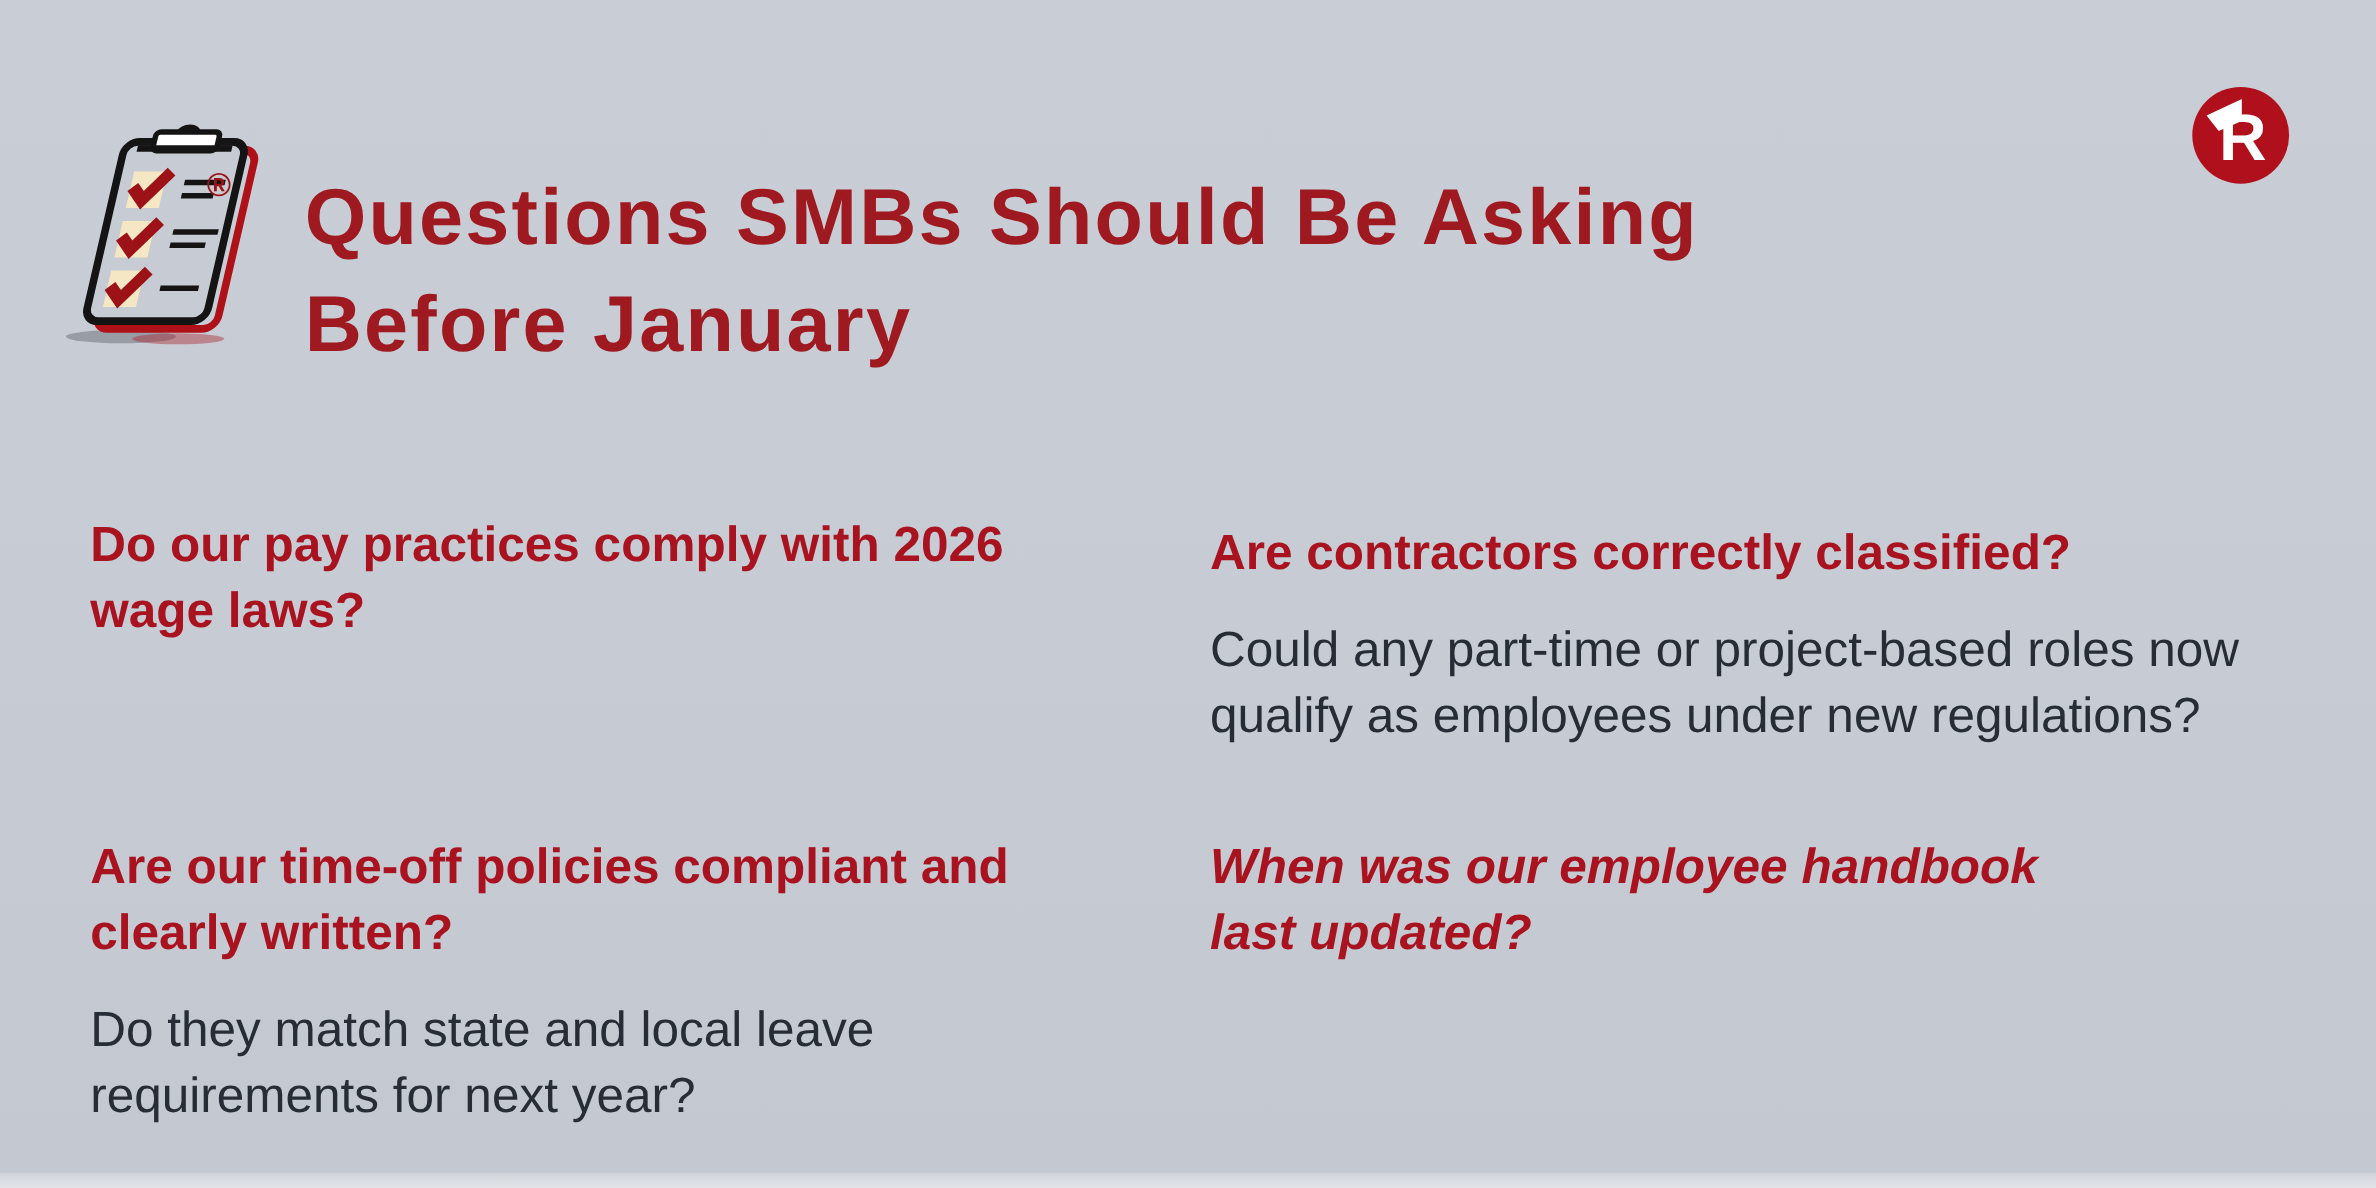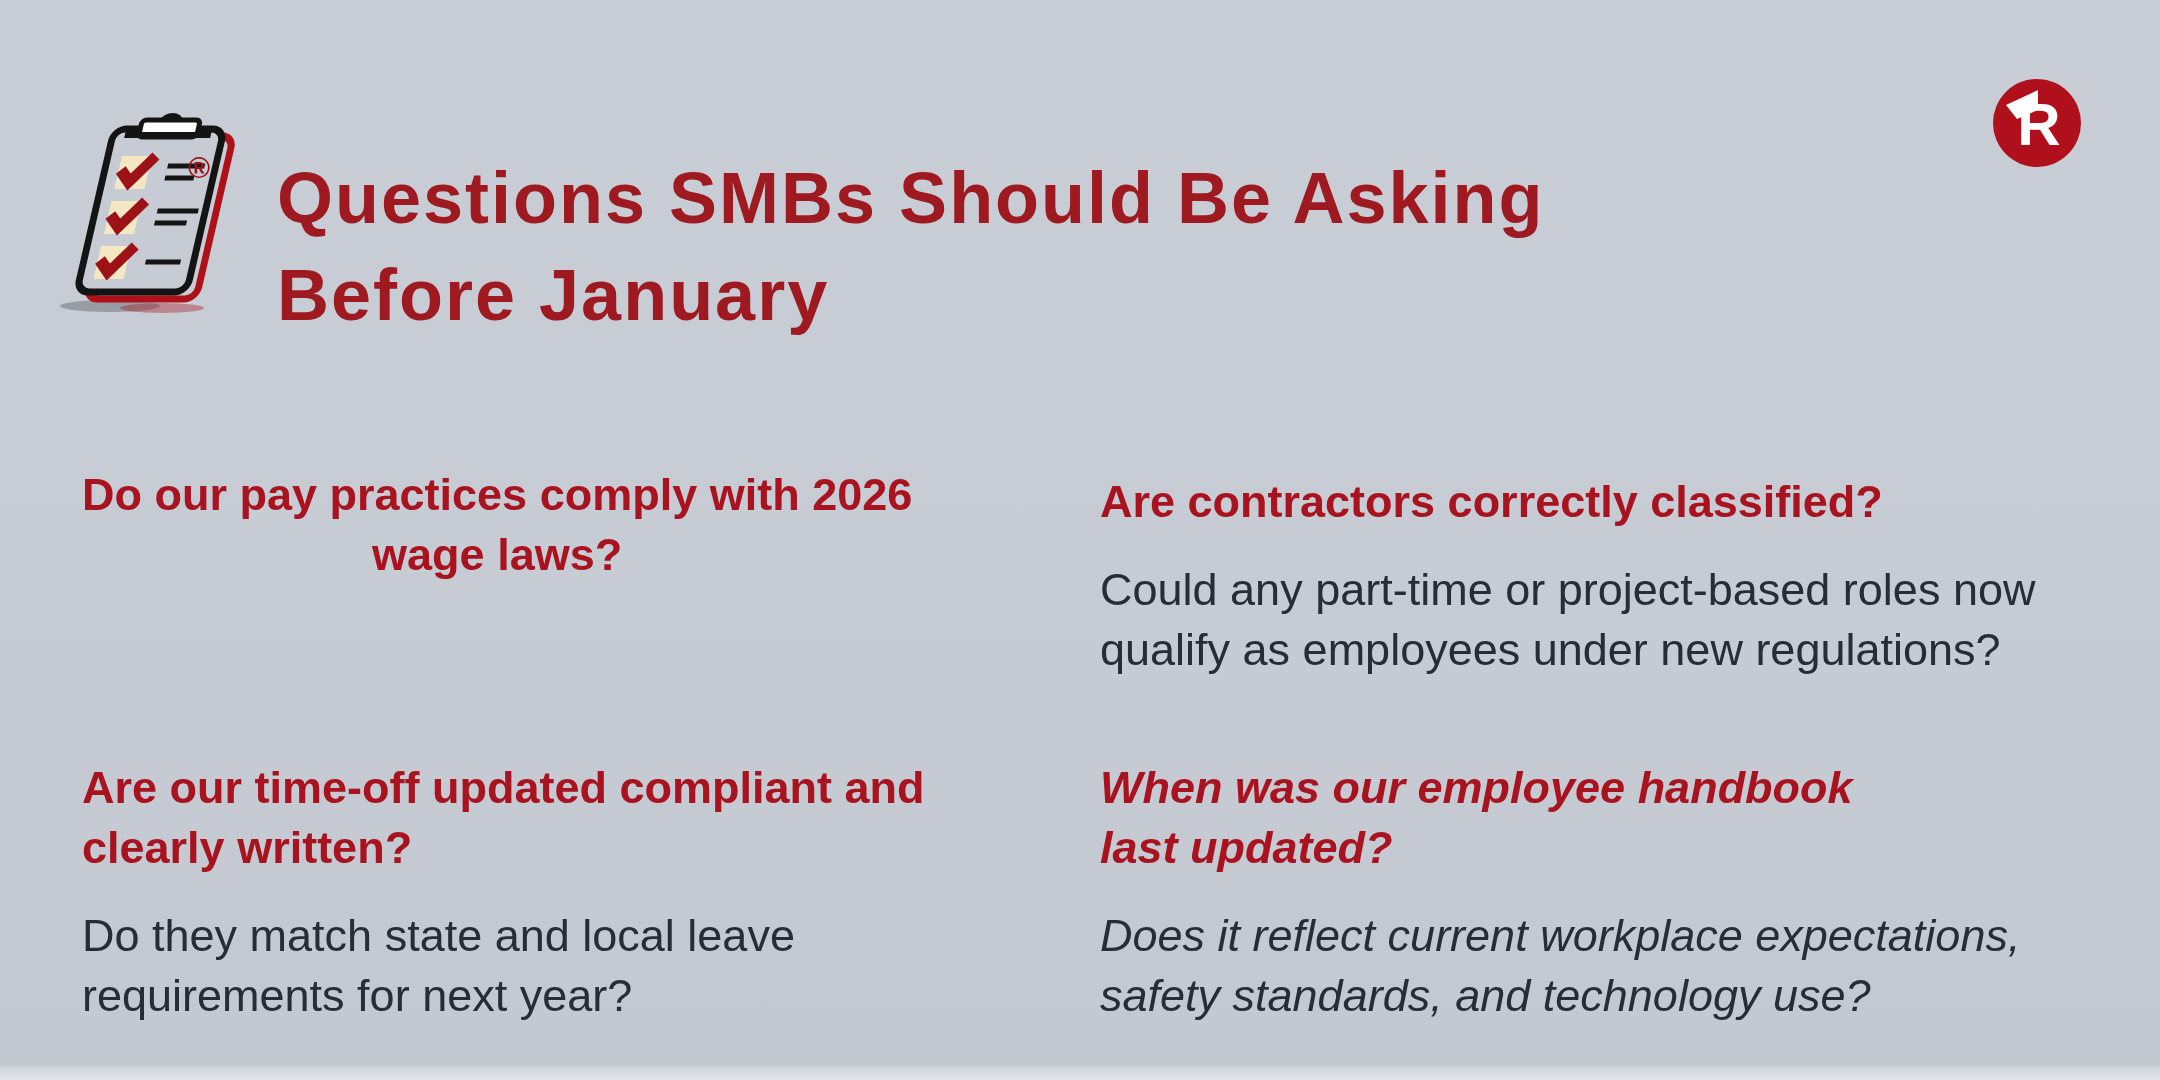--- a/index.html
+++ b/index.html
@@ -54,21 +54,21 @@
     color: #A8131F;
     margin: 0 0 10px 0;
   }
   .qa-answer {
     font-size: 45px;
     line-height: 60px;
     font-weight: 400;
     color: #272D37;
     margin: 0;
   }
-  .pos-l1 { left: 82px;   top: 447px; text-align: center; }
+  .pos-l1 { left: 82px;   top: 447px; }
   .pos-r1 { left: 1100px; top: 454px; }
   .pos-l2 { left: 82px;   top: 740px; }
   .pos-r2 { left: 1100px; top: 740px; font-style: italic; }
 </style>
 </head>
 <body>
 
 <div class="canvas">
 
   <svg class="clipboard-icon" viewBox="0 0 185 220">
@@ -122,27 +122,25 @@
 wage laws?</p>
   </div>
 
   <div class="qa-block pos-r1">
     <p class="qa-question">Are contractors correctly classified?</p>
     <p class="qa-answer">Could any part-time or project-based roles now
 qualify as employees under new regulations?</p>
   </div>
 
   <div class="qa-block pos-l2">
-    <p class="qa-question">Are our time-off updated compliant and
+    <p class="qa-question">Are our time-off policies compliant and
 clearly written?</p>
     <p class="qa-answer">Do they match state and local leave
 requirements for next year?</p>
   </div>
 
   <div class="qa-block pos-r2">
     <p class="qa-question">When was our employee handbook
 last updated?</p>
-    <p class="qa-answer">Does it reflect current workplace expectations,
-safety standards, and technology use?</p>
   </div>
 
   <div class="bottom-strip"></div>
 </div>
 
 </body></html>

